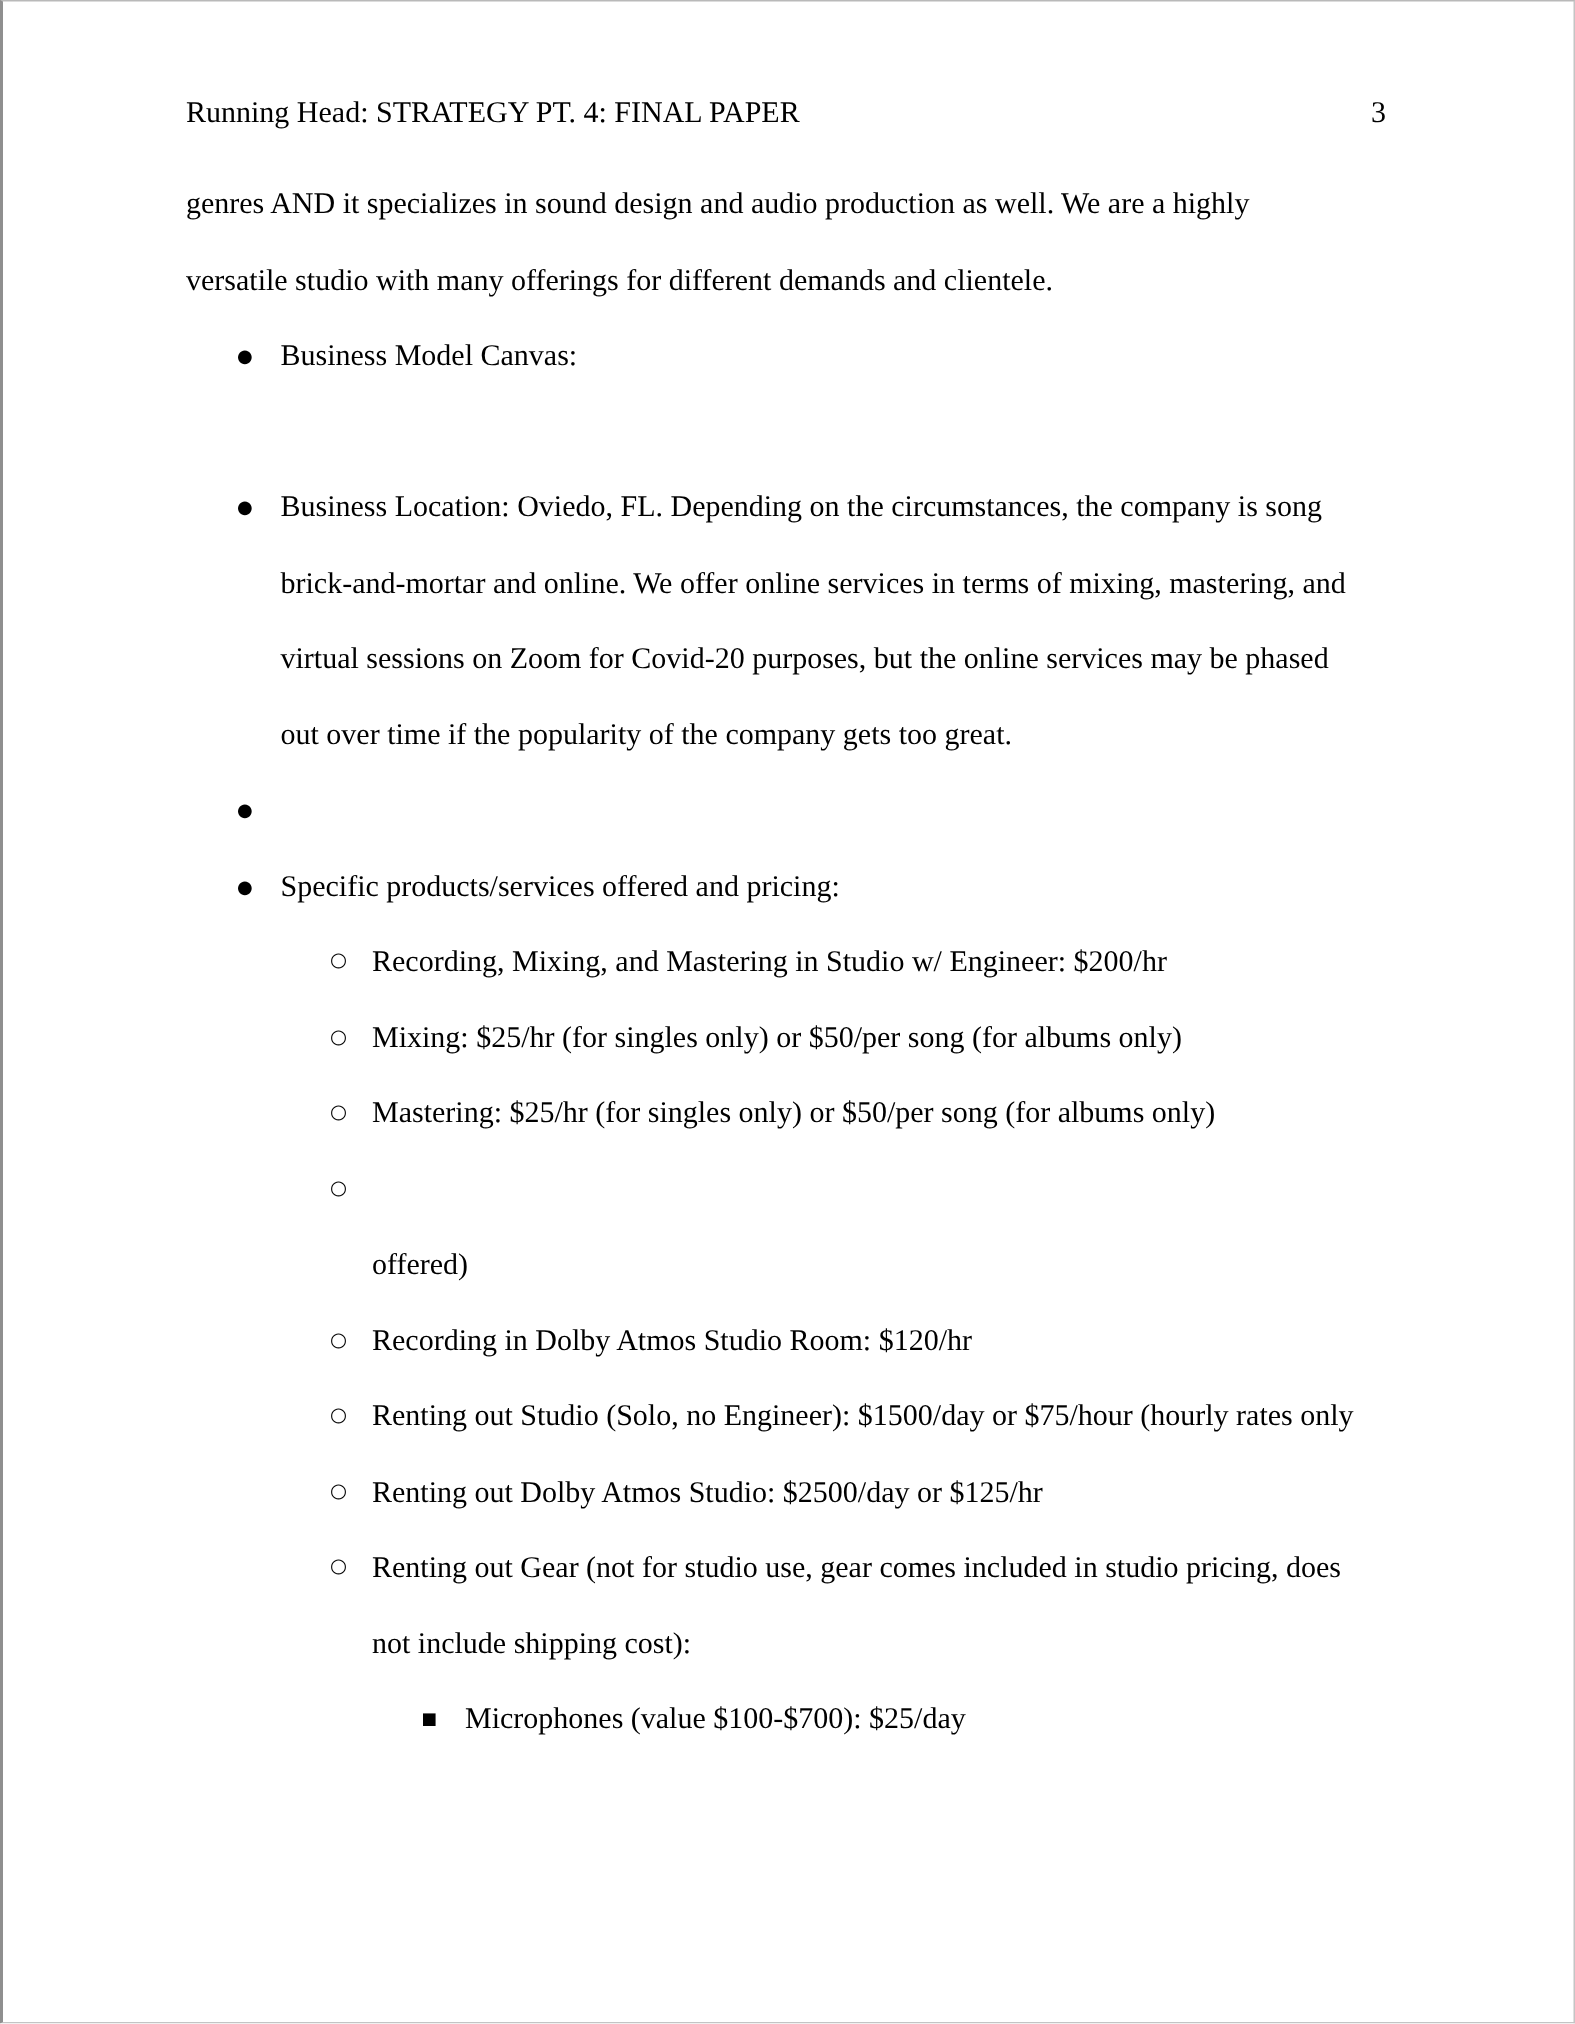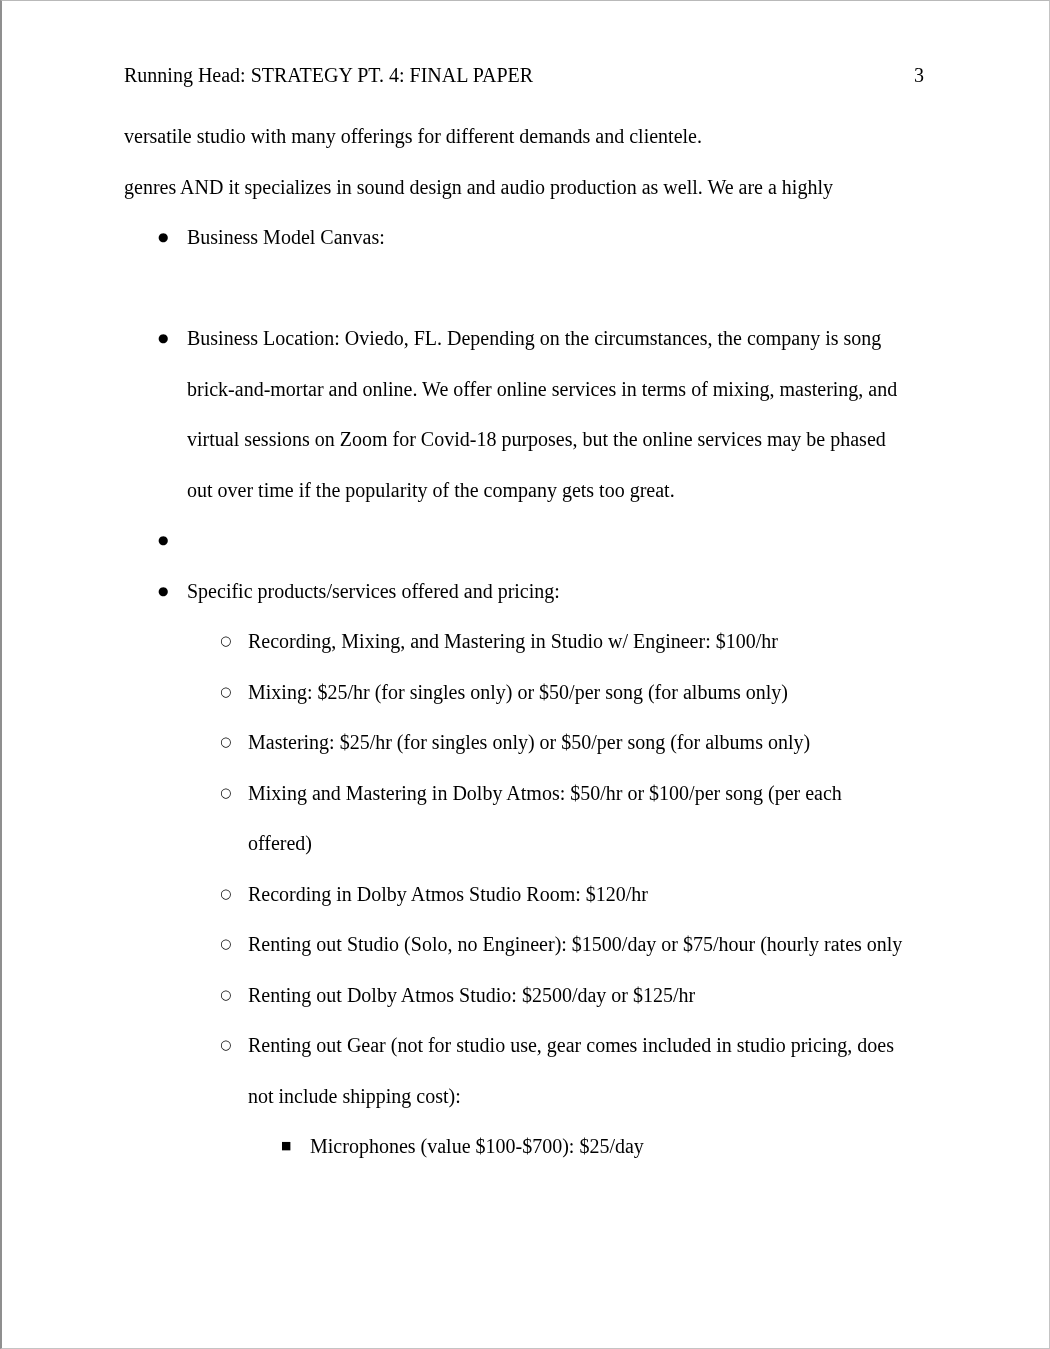--- a/index.html
+++ b/index.html
@@ -74,81 +74,80 @@
   <div class="content">
 
     <div class="doc-header">
       <span>Running Head: STRATEGY PT. 4: FINAL PAPER</span>
       <span class="pagenum">3</span>
     </div>
 
     <div class="body-text">
 
       <div class="paragraph">
+        <div class="tline">genres AND it specializes in sound design and audio production as well. We are a highly</div>
         <div class="tline">versatile studio with many offerings for different demands and clientele.</div>
-        <div class="tline">genres AND it specializes in sound design and audio production as well. We are a highly</div>
       </div>
 
       <div class="li l1">
         <div class="tline">
           <span class="marker">●</span>
           <span>Business Model Canvas:</span>
         </div>
       </div>
 
       <div class="blank-line"></div>
 
       <div class="li l1">
         <div class="tline">
           <span class="marker">●</span>
           <span>Business Location: Oviedo, FL. Depending on the circumstances, the company is song</span>
         </div>
         <div class="tline">brick-and-mortar and online. We offer online services in terms of mixing, mastering, and</div>
-        <div class="tline">virtual sessions on Zoom for Covid-18 purposes, but the online services may be phased</div>
+        <div class="tline">virtual sessions on Zoom for Covid-20 purposes, but the online services may be phased</div>
         <div class="tline">out over time if the popularity of the company gets too great.</div>
       </div>
 
       <div class="li l1">
         <div class="tline">
           <span class="marker">●</span>
         </div>
       </div>
 
       <div class="li l1">
         <div class="tline">
           <span class="marker">●</span>
           <span>Specific products/services offered and pricing:</span>
         </div>
       </div>
 
       <div class="li l2">
         <div class="tline">
           <span class="marker">○</span>
-          <span>Recording, Mixing, and Mastering in Studio w/ Engineer: $100/hr</span>
+          <span>Recording, Mixing, and Mastering in Studio w/ Engineer: $200/hr</span>
         </div>
       </div>
 
       <div class="li l2">
         <div class="tline">
           <span class="marker">○</span>
           <span>Mixing: $25/hr (for singles only) or $50/per song (for albums only)</span>
         </div>
       </div>
 
       <div class="li l2">
         <div class="tline">
           <span class="marker">○</span>
           <span>Mastering: $25/hr (for singles only) or $50/per song (for albums only)</span>
         </div>
       </div>
 
       <div class="li l2">
         <div class="tline">
           <span class="marker">○</span>
-          <span>Mixing and Mastering in Dolby Atmos: $50/hr or $100/per song (per each</span>
         </div>
         <div class="tline">offered)</div>
       </div>
 
       <div class="li l2">
         <div class="tline">
           <span class="marker">○</span>
           <span>Recording in Dolby Atmos Studio Room: $120/hr</span>
         </div>
       </div>

